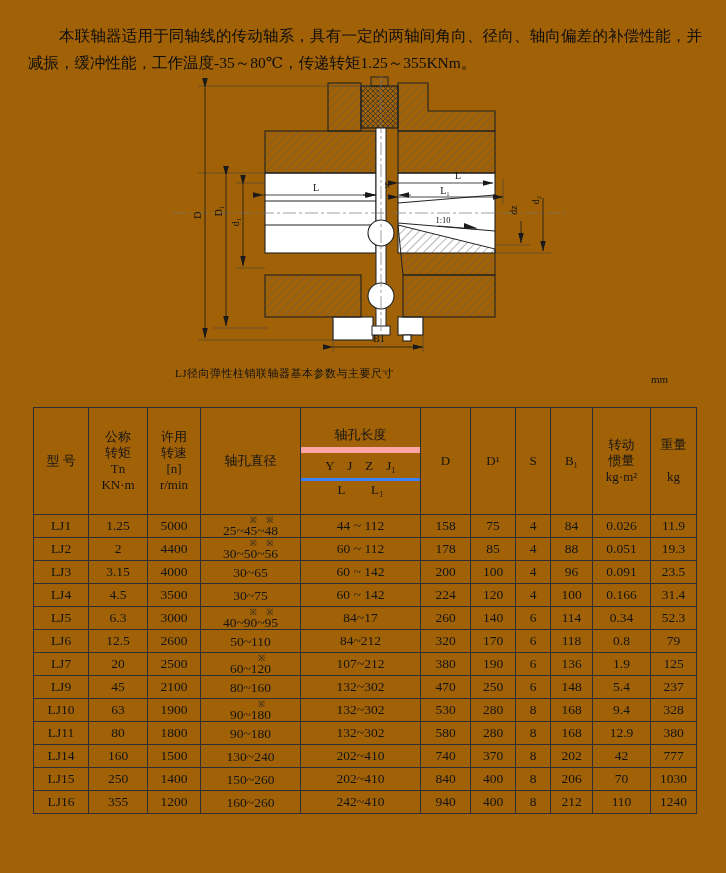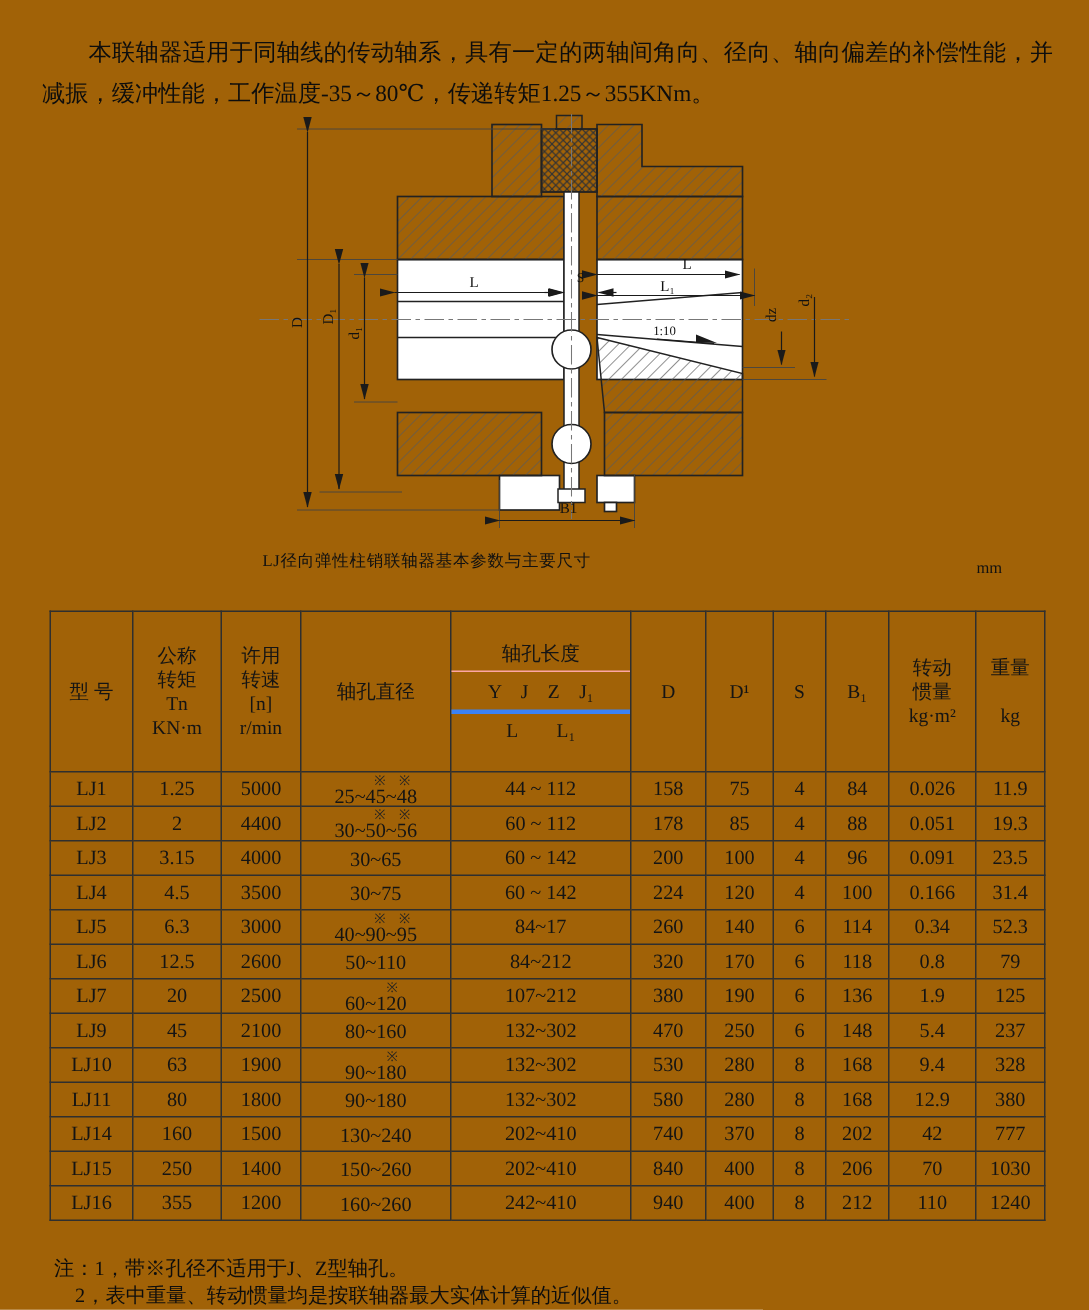--- a/index.html
+++ b/index.html
@@ -8,21 +8,21 @@
   .intro{position:absolute;left:28px;top:6px;width:674px;font-size:15.5px;line-height:27px;text-align:justify;text-indent:2em;color:#0d0d0d;}
   .drawing{position:absolute;left:158px;top:76px;width:424px;height:284px;}
   .tbl-title{position:absolute;left:163px;top:366px;font-size:11px;font-weight:normal;letter-spacing:.5px;margin-left:12px;}
   .tbl-unit{position:absolute;left:651px;top:373px;font-size:11px;}
   table.spec{position:absolute;left:33px;top:407px;width:663px;border-collapse:collapse;table-layout:fixed;font-size:13.5px;}
   table.spec th,table.spec td{border:1px solid #2f2f2f;text-align:center;vertical-align:middle;padding:0;color:#141414;}
   table.spec{border:1.5px solid #222;}
   th.hdr{height:74px;font-weight:normal;white-space:pre-line;line-height:16px;font-size:13px;}
   td.body-cell{height:22px;}
   .len-stack{display:flex;flex-direction:column;height:74px;}
-  .len-top{flex:0 0 23px;display:flex;align-items:center;justify-content:center;border-bottom:1px solid #fca5a5;}
+  .len-top{flex:0 0 23px;display:flex;align-items:center;justify-content:center;border-bottom:6px solid #fca5a5;font-family:Liberation Mono, monospace;}
   .len-mid{flex:0 0 25px;display:flex;align-items:center;justify-content:center;border-bottom:3px solid #3b82f6;}
   .len-bot{flex:1;display:flex;align-items:center;justify-content:center;}
   .bore-cell{display:flex;flex-direction:column;justify-content:center;align-items:center;height:22px;}
   .bore-marks{font-size:9px;line-height:8px;transform:translateX(11px);color:#222;}
   .bore-marks:empty{display:none;}
   .bore-val{line-height:13px;}
   .notes{position:absolute;left:36px;top:837px;font-size:13.5px;line-height:17.5px;color:#0d0d0d;}
   .notes .n2{margin-left:14px;}
   svg text{font-family:"Liberation Serif","DejaVu Serif",serif;fill:#111;}
 </style>
@@ -400,18 +400,14 @@
           <td class="body-cell">940</td>
           <td class="body-cell">400</td>
           <td class="body-cell">8</td>
           <td class="body-cell">212</td>
           <td class="body-cell">110</td>
           <td class="body-cell">1240</td>
         </tr>
       </tbody>
   </table>
 
-  <div class="notes">
-    <div class="n1">注：1，带※孔径不适用于J、Z型轴孔。</div>
-    <div class="n2">2，表中重量、转动惯量均是按联轴器最大实体计算的近似值。</div>
-  </div>
 
 </div>
 
 </body></html>

